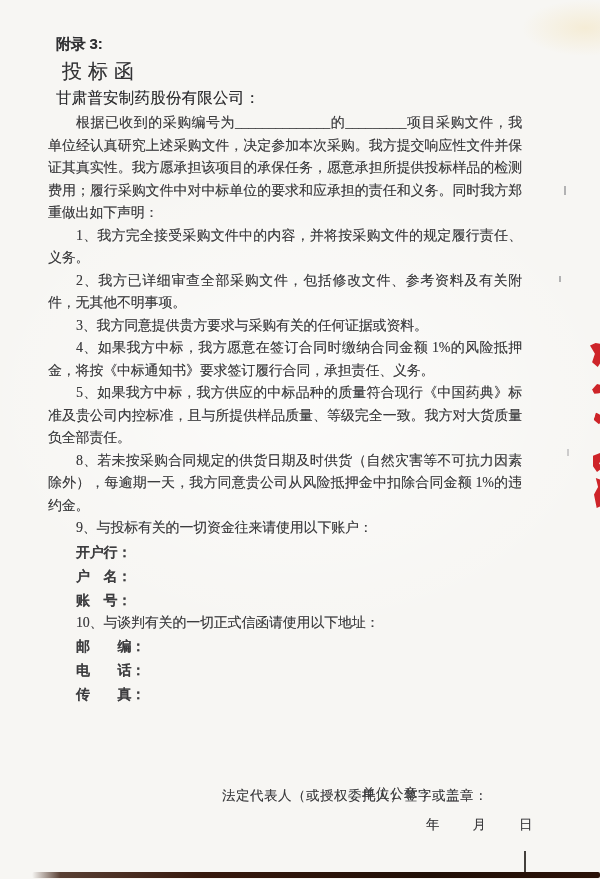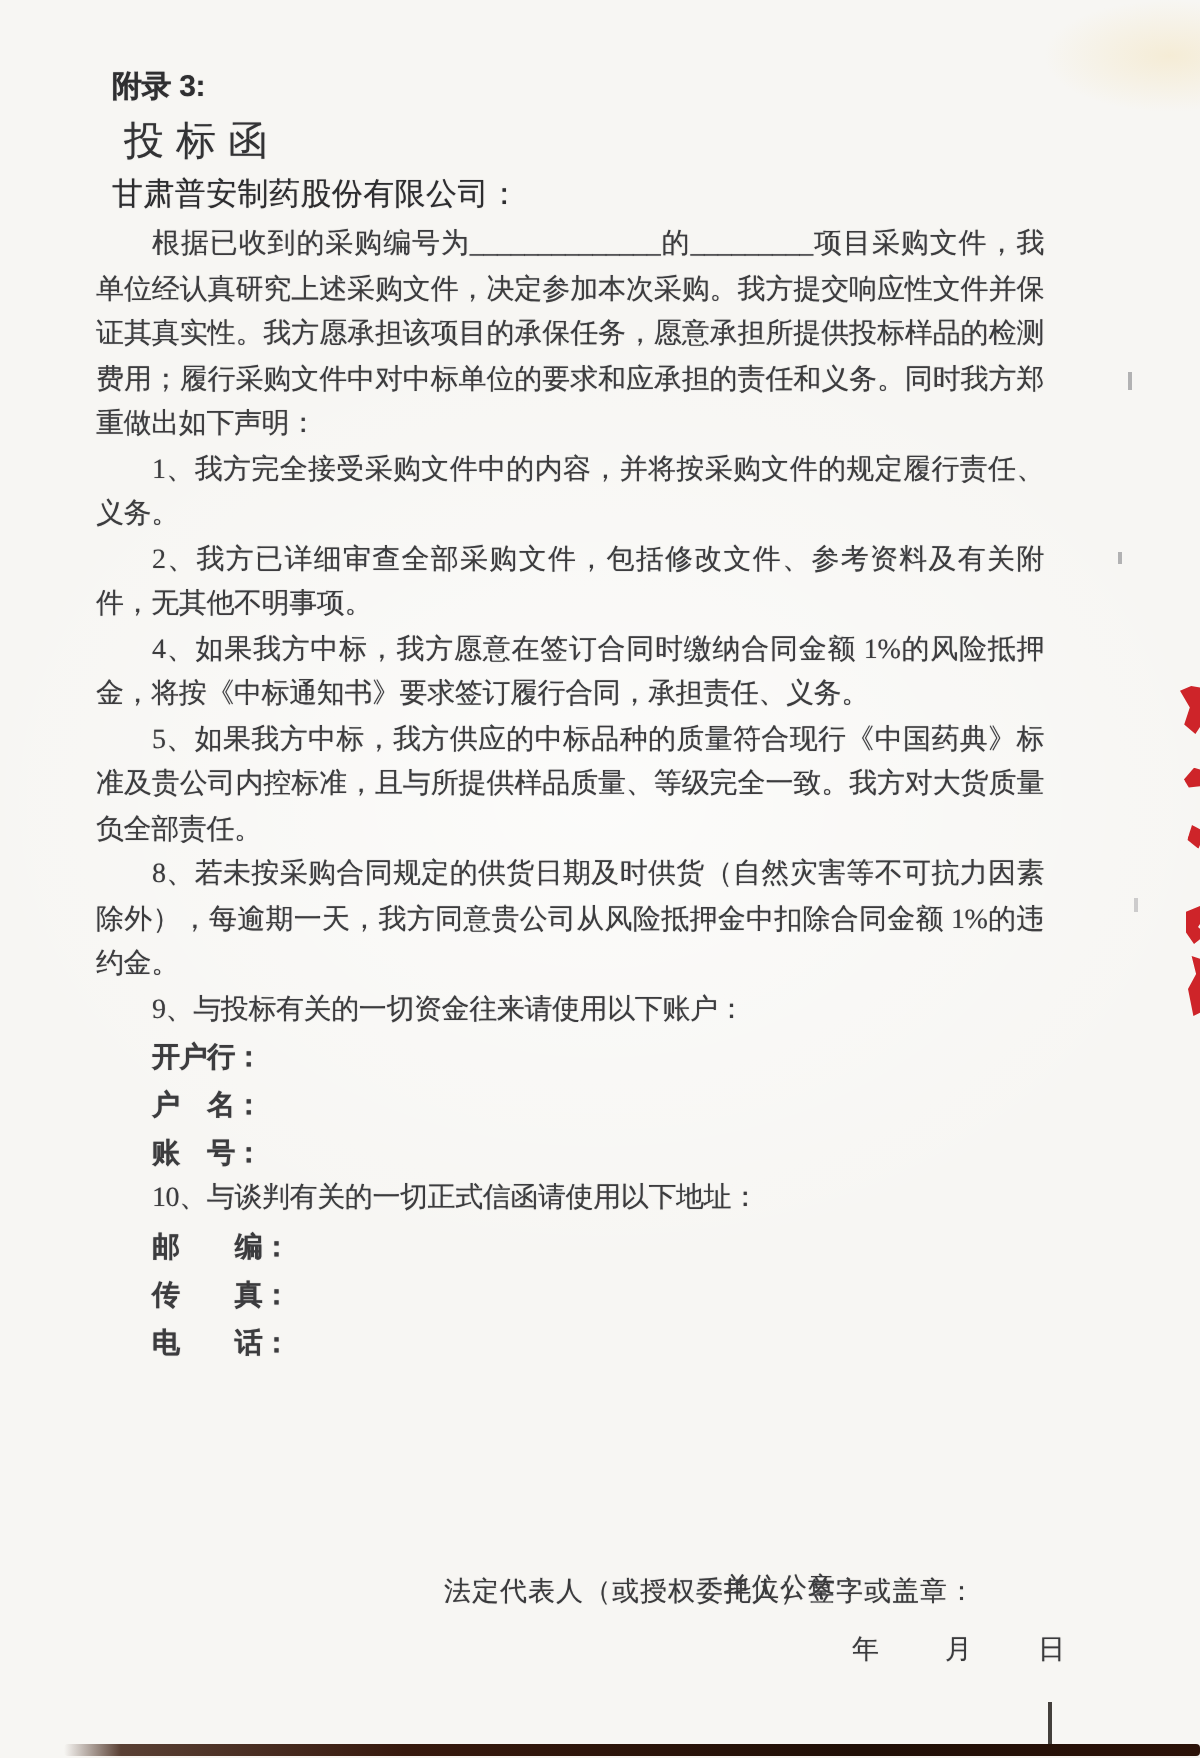--- a/index.html
+++ b/index.html
@@ -111,34 +111,35 @@
 
   <div class="content">
     <div class="appendix">附录 3:</div>
     <div class="title">投标函</div>
     <div class="salutation">甘肃普安制药股份有限公司：</div>
 
     <p class="para">根据已收到的采购编号为______________的_________项目采购文件，我单位经认真研究上述采购文件，决定参加本次采购。我方提交响应性文件并保证其真实性。我方愿承担该项目的承保任务，愿意承担所提供投标样品的检测费用；履行采购文件中对中标单位的要求和应承担的责任和义务。同时我方郑重做出如下声明：</p>
 
     <p class="para">1、我方完全接受采购文件中的内容，并将按采购文件的规定履行责任、义务。</p>
     <p class="para">2、我方已详细审查全部采购文件，包括修改文件、参考资料及有关附件，无其他不明事项。</p>
+    <p class="para">3、我方同意提供贵方要求与采购有关的任何证据或资料。</p>
     <p class="para">4、如果我方中标，我方愿意在签订合同时缴纳合同金额 1%的风险抵押金，将按《中标通知书》要求签订履行合同，承担责任、义务。</p>
     <p class="para">5、如果我方中标，我方供应的中标品种的质量符合现行《中国药典》标准及贵公司内控标准，且与所提供样品质量、等级完全一致。我方对大货质量负全部责任。</p>
     <p class="para">8、若未按采购合同规定的供货日期及时供货（自然灾害等不可抗力因素除外），每逾期一天，我方同意贵公司从风险抵押金中扣除合同金额 1%的违约金。</p>
     <p class="para">9、与投标有关的一切资金往来请使用以下账户：</p>
 
     <div class="field-row">开户行：</div>
     <div class="field-row">户　名：</div>
     <div class="field-row">账　号：</div>
 
     <p class="para">10、与谈判有关的一切正式信函请使用以下地址：</p>
 
     <div class="field-row">邮　　编：</div>
+    <div class="field-row">电　　话：</div>
     <div class="field-row">传　　真：</div>
-    <div class="field-row">电　　话：</div>
   </div>
 
   <div class="sig sig-seal">单位公章：</div>
   <div class="sig sig-rep">法定代表人（或授权委托人）签字或盖章：</div>
   <div class="sig sig-date">年　　月　　日</div>
 
   <div class="stamp-frag frag1"></div>
   <div class="stamp-frag frag2"></div>
   <div class="stamp-frag frag3"></div>
   <div class="stamp-frag frag4"></div>

